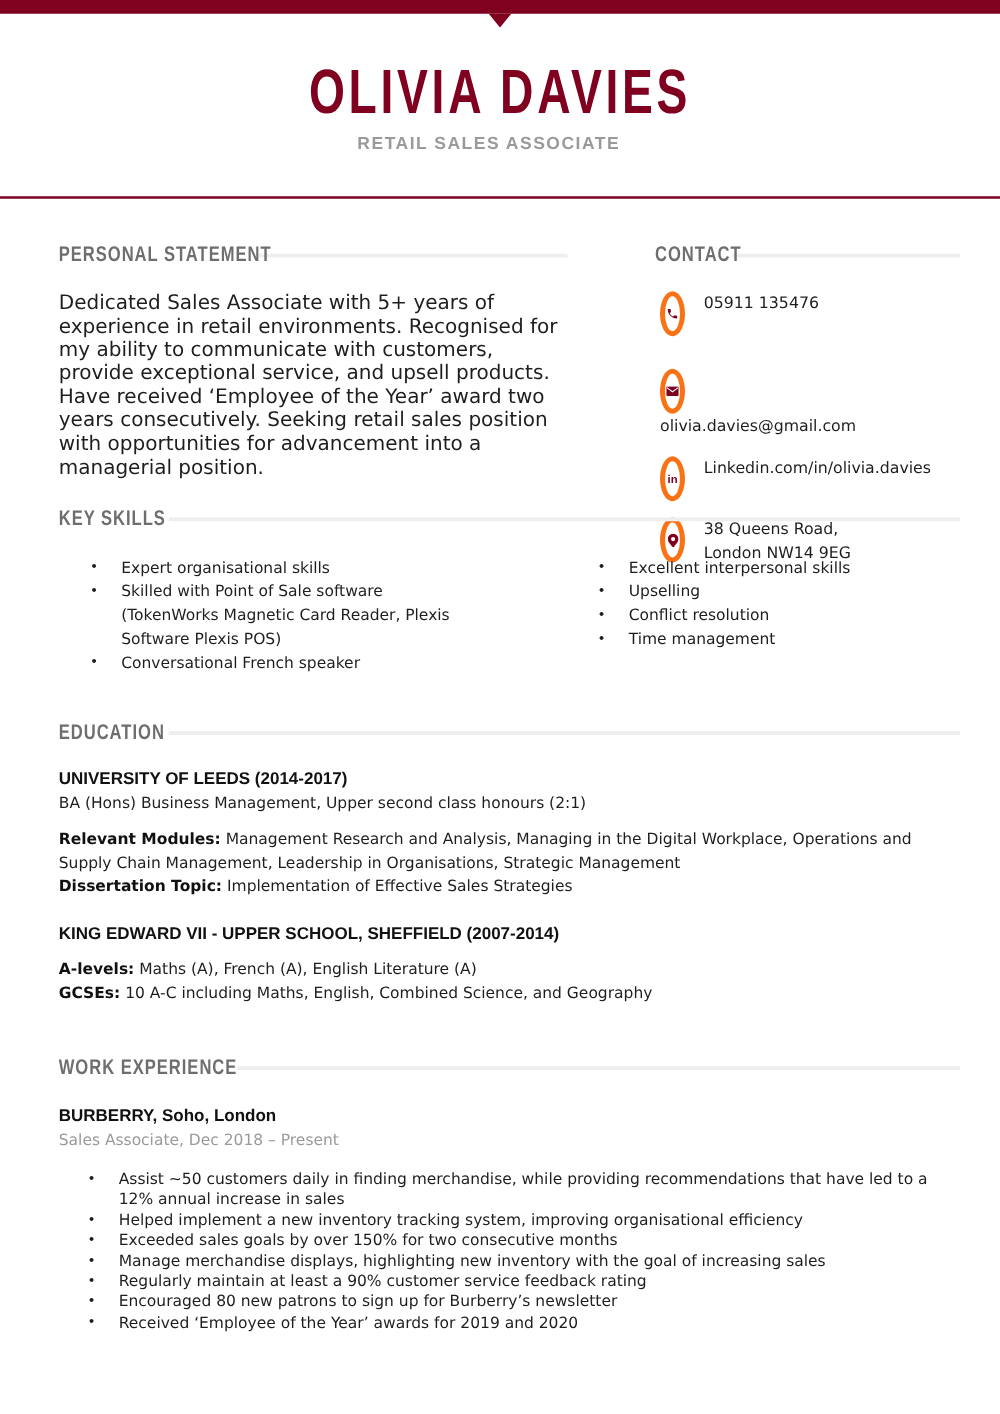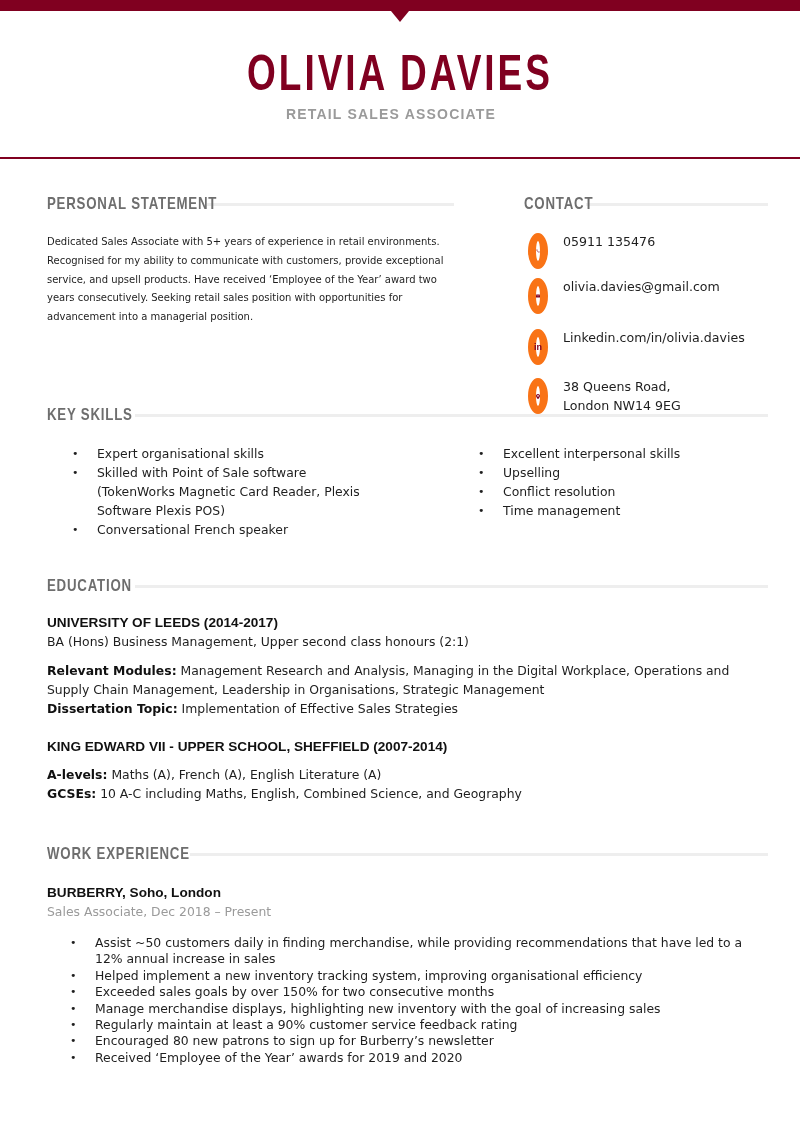--- a/index.html
+++ b/index.html
@@ -18,25 +18,25 @@
     letter-spacing: 1.2px; color: #9a9a9a; }
   .header-rule { position: absolute; left: 0; top: 157px; width: 800px; height: 2px; background: #800020; }
 
   .sec-head { position: absolute; display: flex; align-items: center; }
   .sec-title { font-family: "Liberation Sans", sans-serif; font-weight: bold; font-size: 17px;
     letter-spacing: 1px; color: #6e6e6e; white-space: nowrap; transform: scaleX(0.78); transform-origin: left center; }
   .sec-line { height: 3px; background: #eeeeee; flex: 1; }
 
   .body-text { font-family: "DejaVu Sans", sans-serif; font-size: 12.4px; line-height: 18.8px; color: #1e1e1e; }
 
-  .statement { position: absolute; left: 47px; top: 233px; width: 400px; font-size: 10px; line-height: 18.8px; }
+  .statement { position: absolute; left: 47px; top: 233px; width: 400px; font-size: 16px; line-height: 18.8px; }
 
   .contact-list { position: absolute; left: 528px; top: 232px; width: 250px; }
   .contact-item { display: flex; align-items: flex-start; font-size: 12.6px; line-height: 19px; }
-  .contact-icon { width: 20px; height: 36px; border: 8px solid #f97316; border-radius: 50%;
+  .contact-icon { width: 20px; height: 36px; border: 4px solid #f97316; border-radius: 50%;
     display: flex; align-items: center; justify-content: center; margin-right: 15px; flex-shrink: 0; margin-top: 1px; }
   .contact-icon svg { display: block; }
   .contact-text { color: #1e1e1e; }
 
   .skills-left { position: absolute; left: 72px; top: 444px; width: 330px; }
   .skills-right { position: absolute; left: 478px; top: 444px; width: 300px; }
   .bullet-list { list-style: none; }
   .bullet-list li { position: relative; padding-left: 25px; font-size: 12.4px; line-height: 19px; color: #1e1e1e; }
   .bullet-list li::before { content: "•"; position: absolute; left: 0; top: 0; font-size: 11px; color: #1e1e1e; }
 
@@ -73,21 +73,21 @@
 </div>
 <div class="contact-list">
   <div class="contact-item">
     <span class="contact-icon">
       <svg width="10" height="10" viewBox="0 0 24 24">
           <path fill="#800020" d="M6.6 10.8c1.4 2.8 3.8 5.1 6.6 6.6l2.2-2.2c.3-.3.7-.4 1-.2 1.1.4 2.3.6 3.6.6.6 0 1 .4 1 1V20c0 .6-.4 1-1 1C10.6 21 3 13.4 3 4c0-.6.4-1 1-1h3.5c.6 0 1 .4 1 1 0 1.3.2 2.5.6 3.6.1.3 0 .7-.2 1L6.6 10.8z"></path>
         </svg>
     </span>
     <span class="contact-text">05911 135476</span>
   </div>
-  <div class="contact-item" style="margin-top:8px;">
+  <div class="contact-item" style="margin-top:25px;flex-direction:column;">
     <span class="contact-icon">
       <svg width="10" height="8" viewBox="0 0 24 18">
           <rect x="0" y="0" width="24" height="18" rx="2" fill="#800020"></rect>
           <path d="M1 2l11 8 11-8" stroke="#fff" stroke-width="2" fill="none"></path>
         </svg>
     </span>
     <span class="contact-text">olivia.davies@gmail.com</span>
   </div>
   <div class="contact-item" style="margin-top:14px;">
     <span class="contact-icon">

